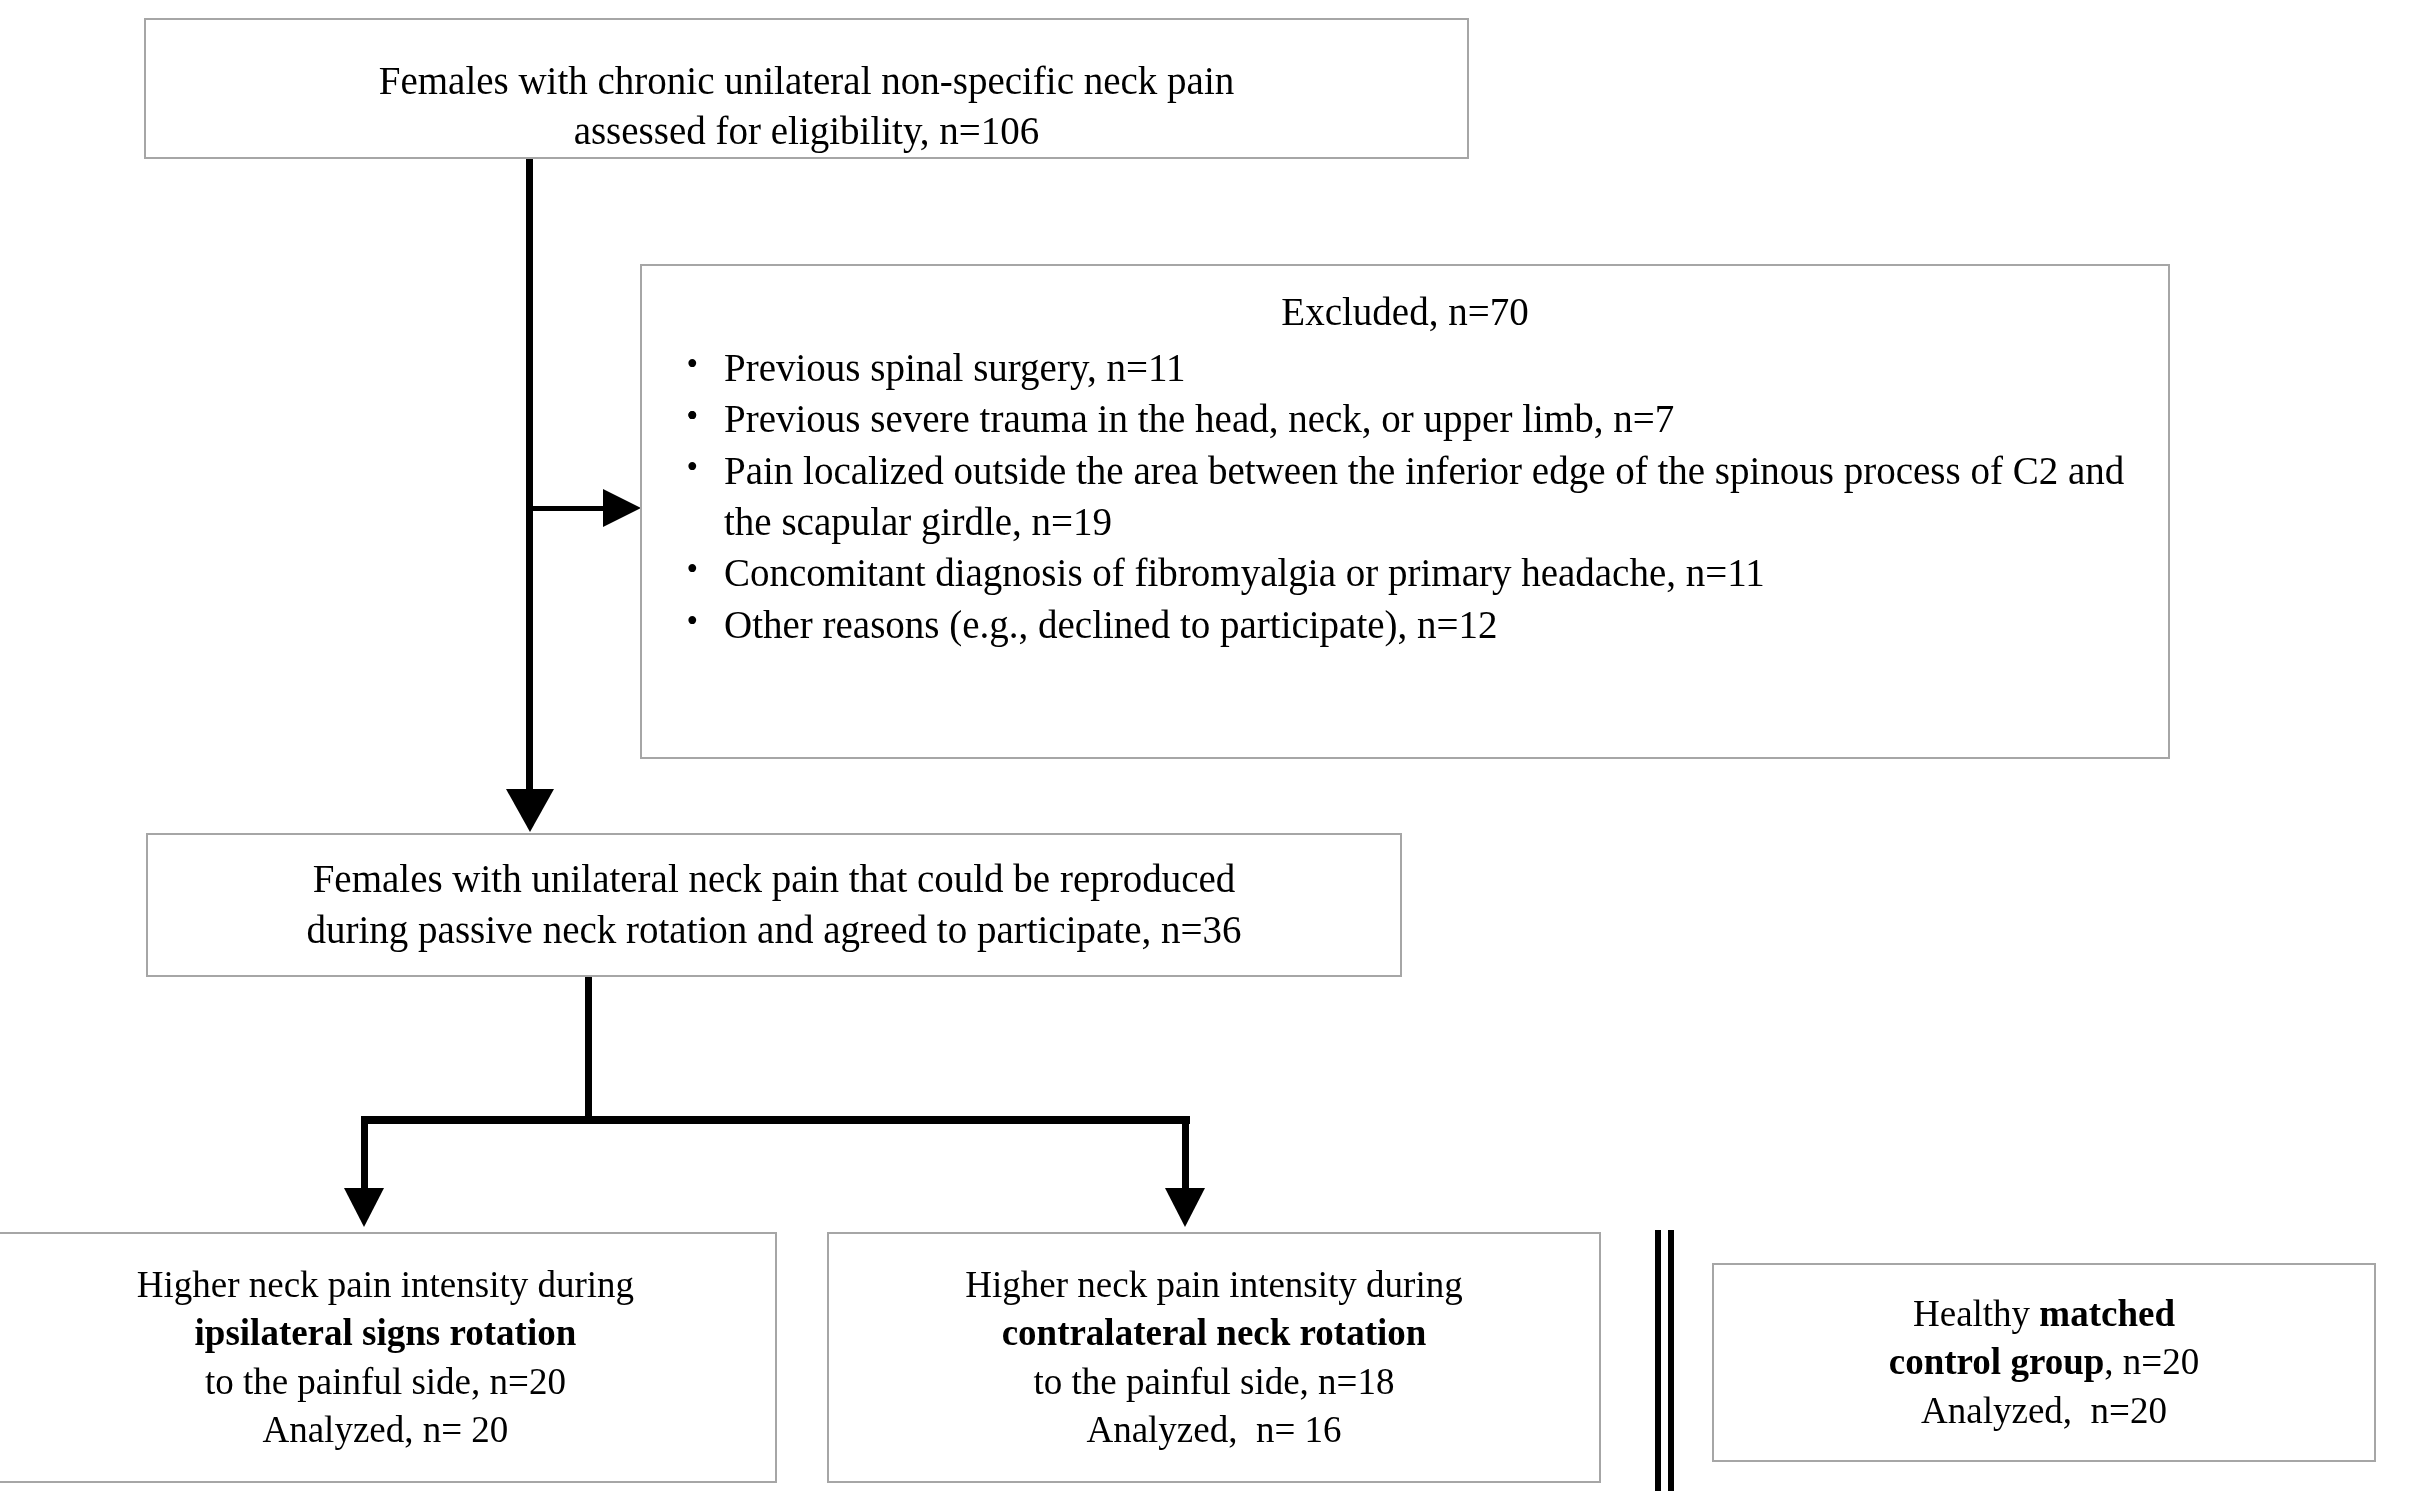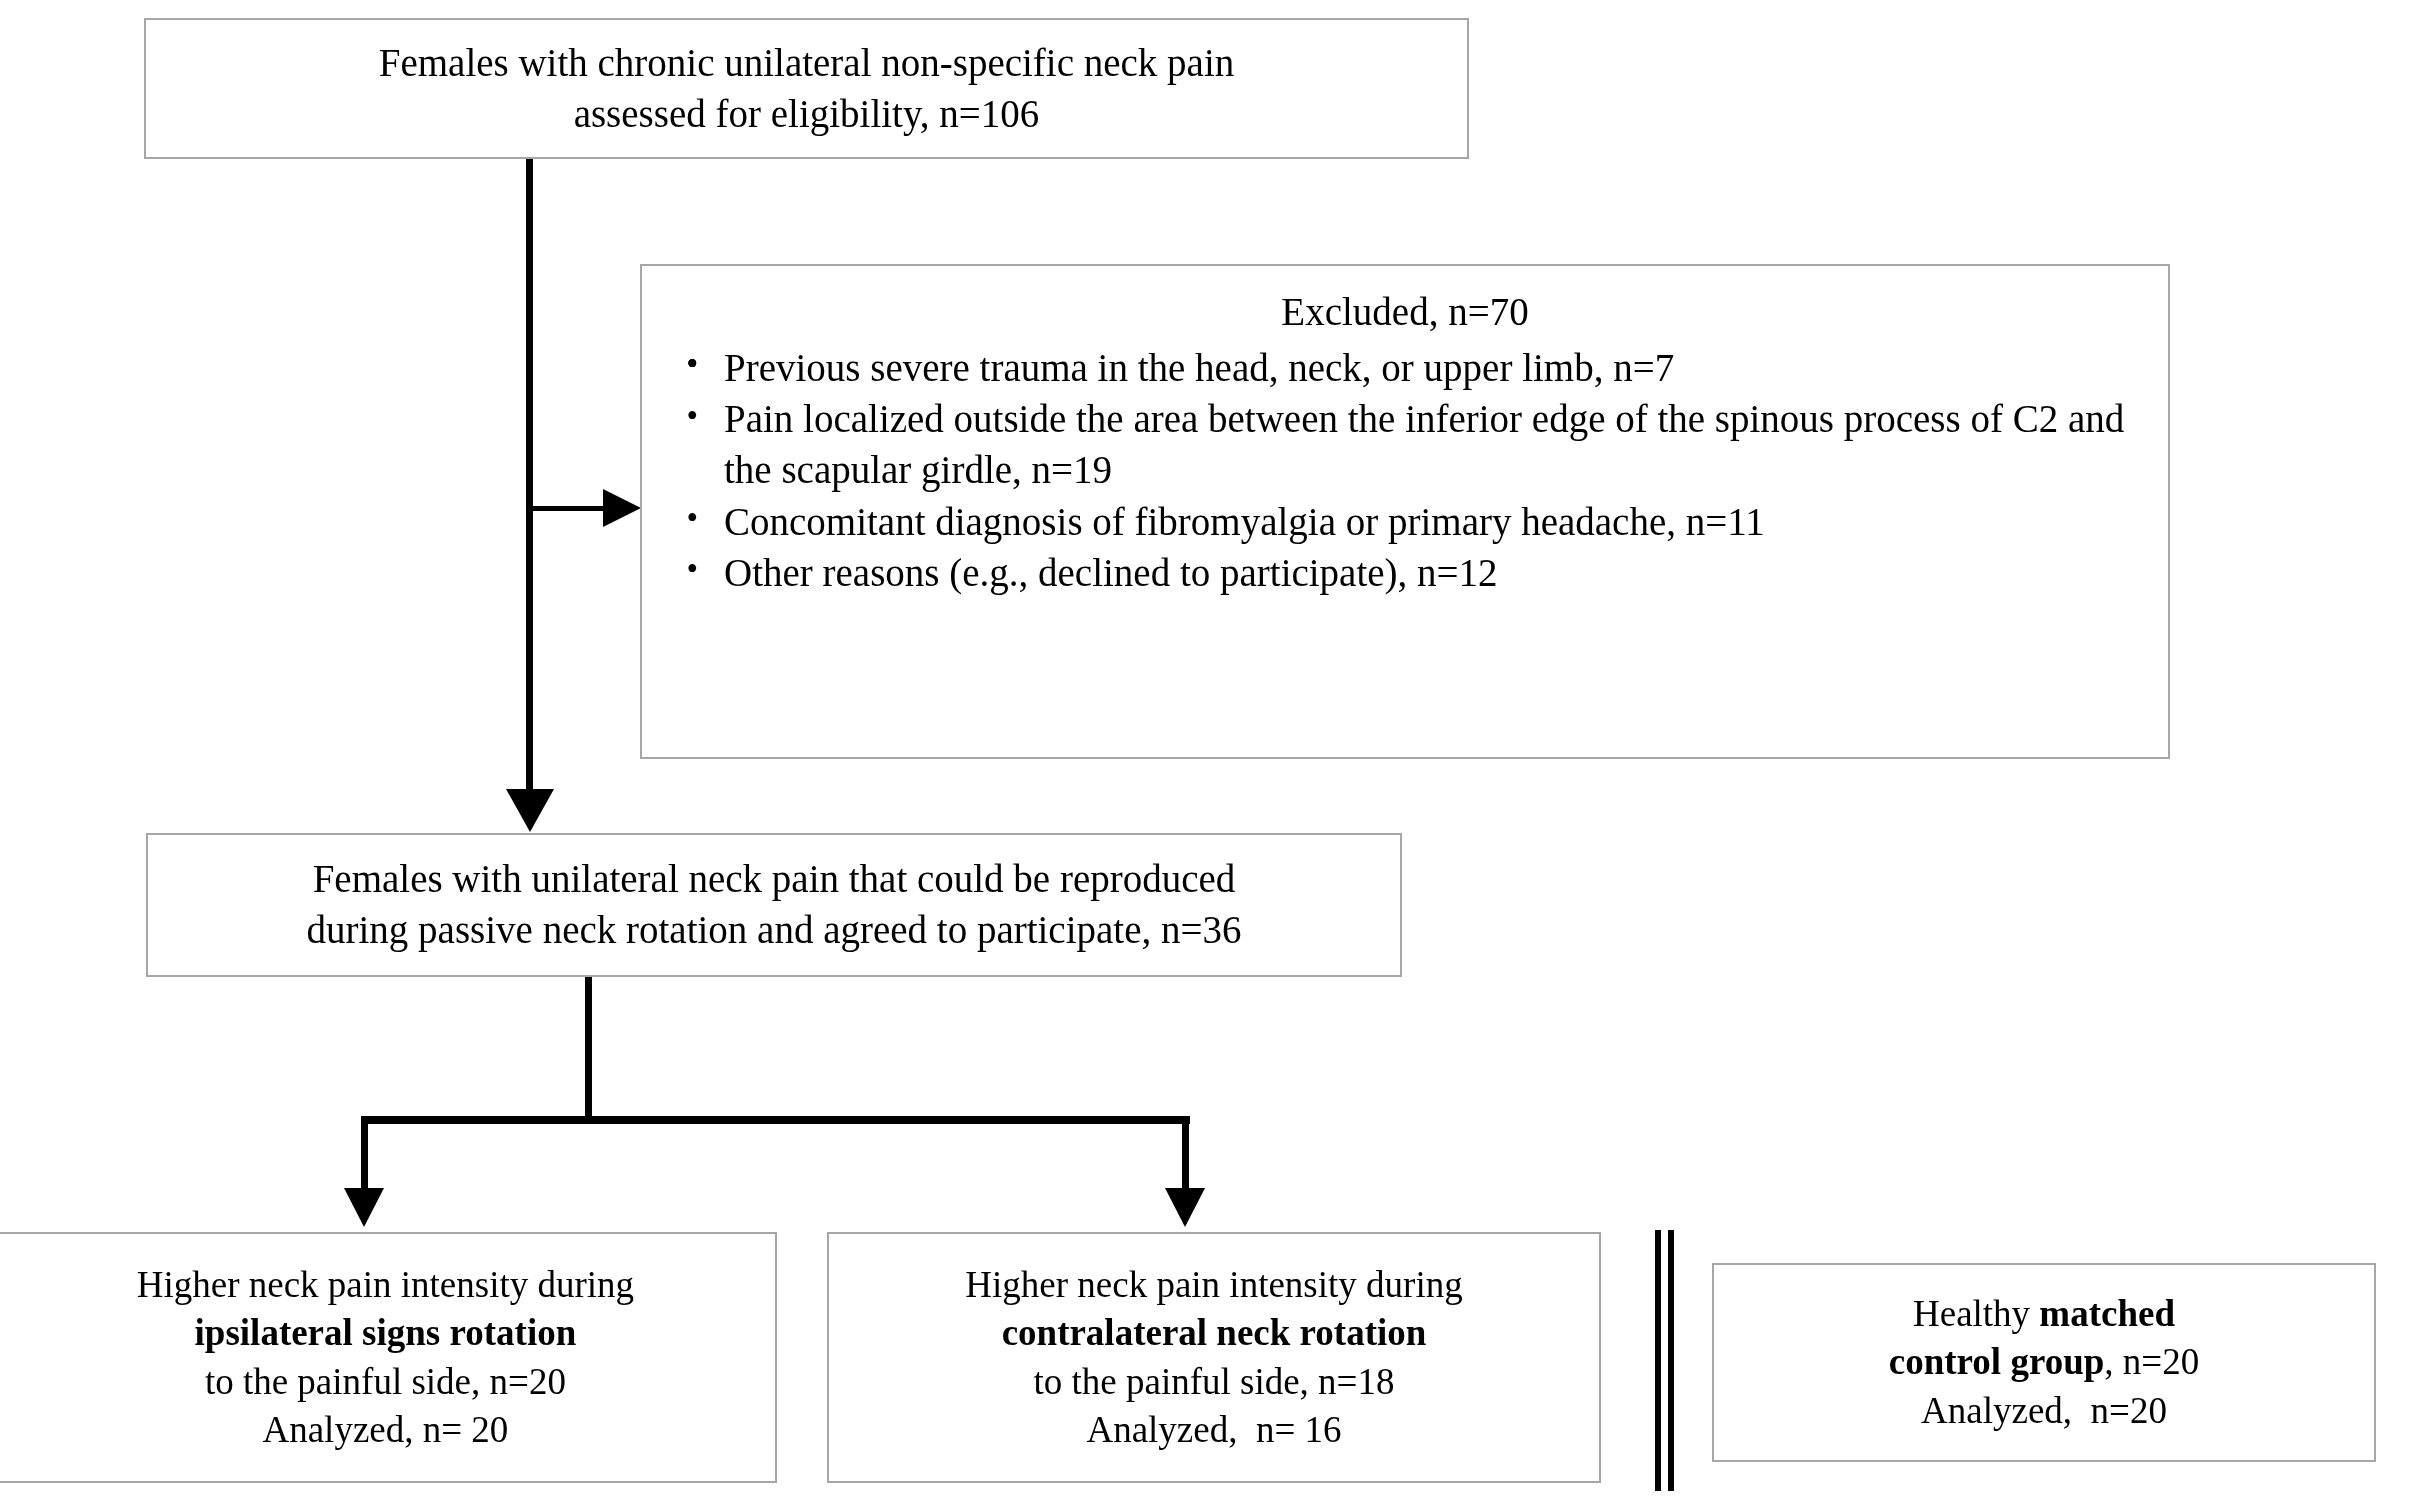--- a/index.html
+++ b/index.html
@@ -35,20 +35,21 @@
     font-size: 39px;
   }
   .node .ln { display: block; white-space: pre; }
   .node b { font-weight: bold; }
 
   
   #box-eligibility {
     left: 144px;  top: 18px;
     width: 1325px; height: 141px;
     font-size: 39px;
+    justify-content: flex-end;
   }
 
   
   #box-excluded {
     left: 640px; top: 264px;
     width: 1530px; height: 495px;
     display: block;
     padding: 21.3px 0 0 0;
     font-size: 39px;
     text-align: left;
@@ -181,20 +182,21 @@
   <div class="node" id="box-eligibility">
     <span class="ln">Females with chronic unilateral non-specific neck pain</span>
     <span class="ln">assessed for eligibility, n=106</span>
   </div>
 
   <div class="node" id="box-excluded">
     <span class="excl-title">Excluded, n=70</span>
     <ul>
       <li>
         <span class="bullet">•</span>
+        <span>Previous spinal surgery, n=11</span>
       </li>
       <li>
         <span class="bullet">•</span>
       </li>
       <li>
         <span class="bullet">•</span>
         <span>Previous severe trauma in the head, neck, or upper limb, n=7</span>
       </li>
       <li>
         <span class="bullet">•</span>

